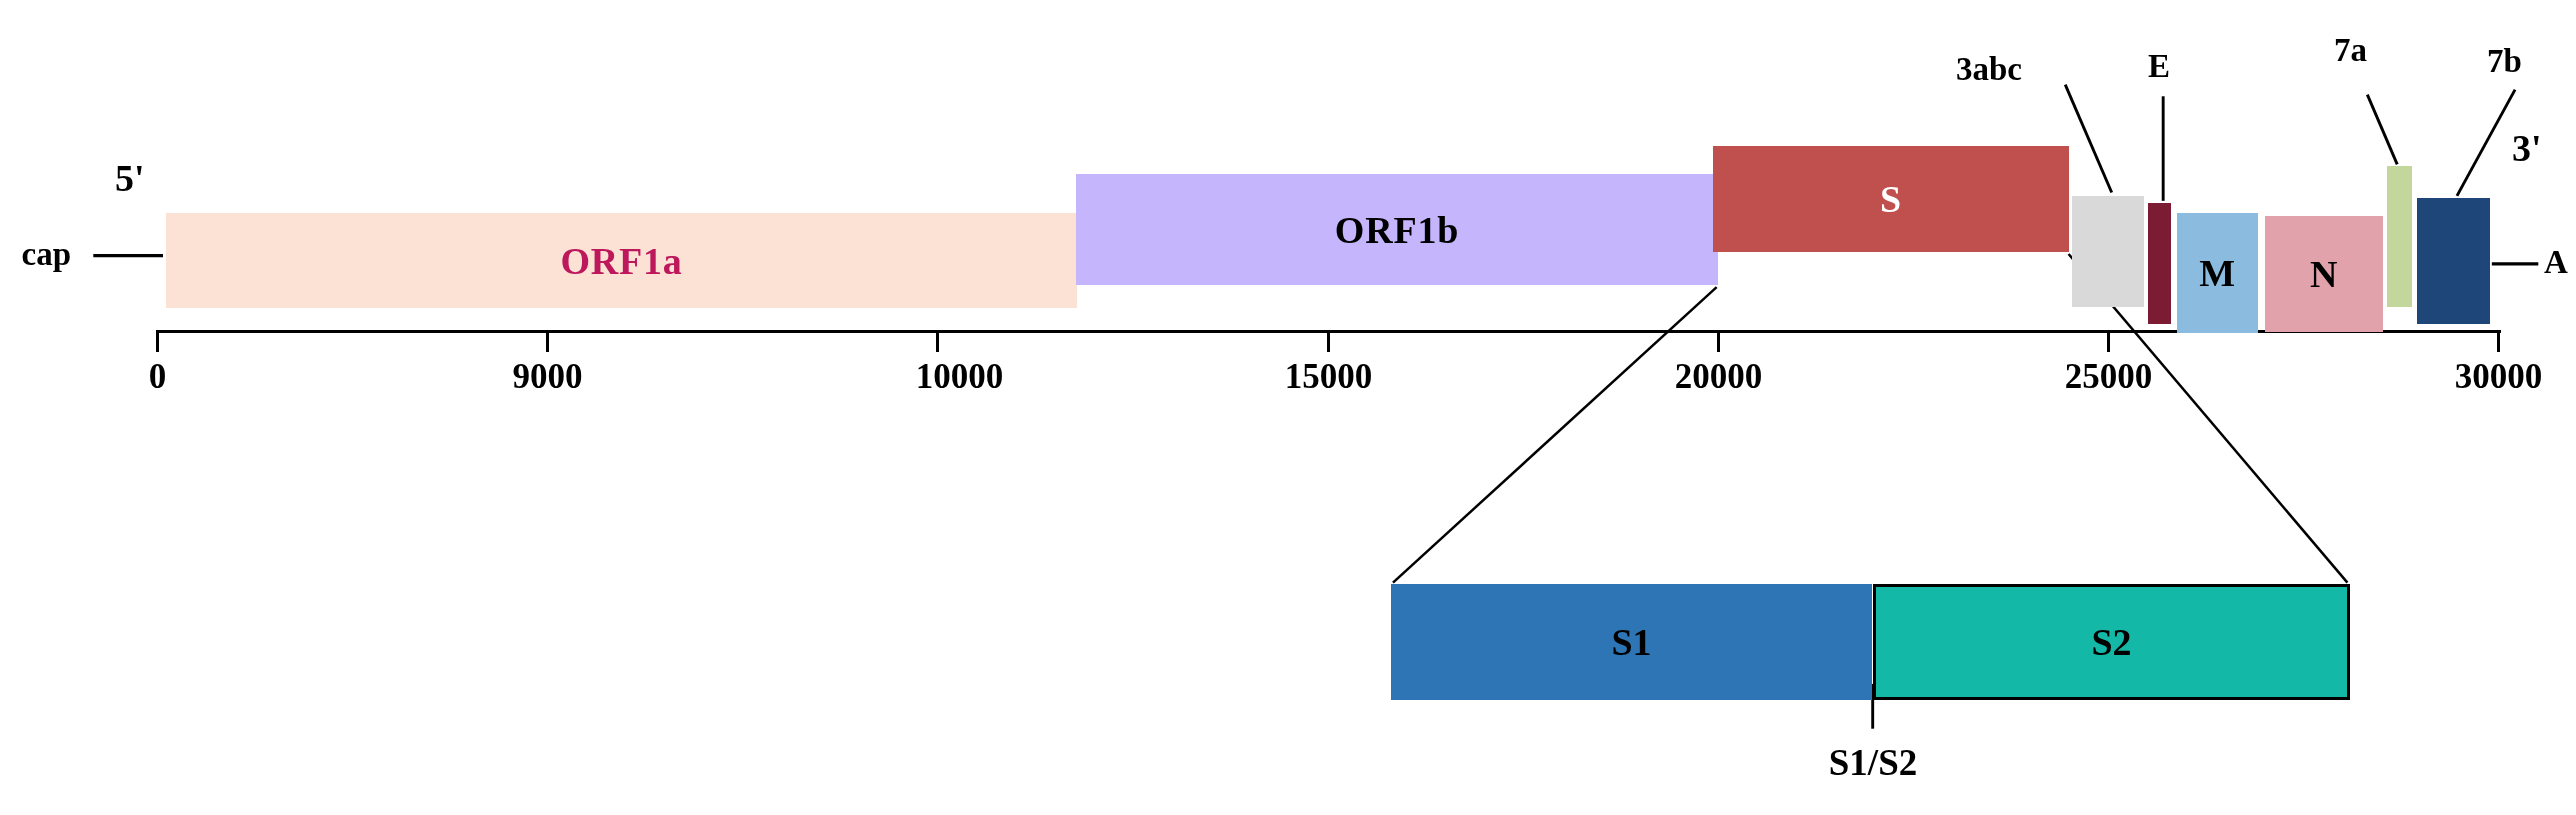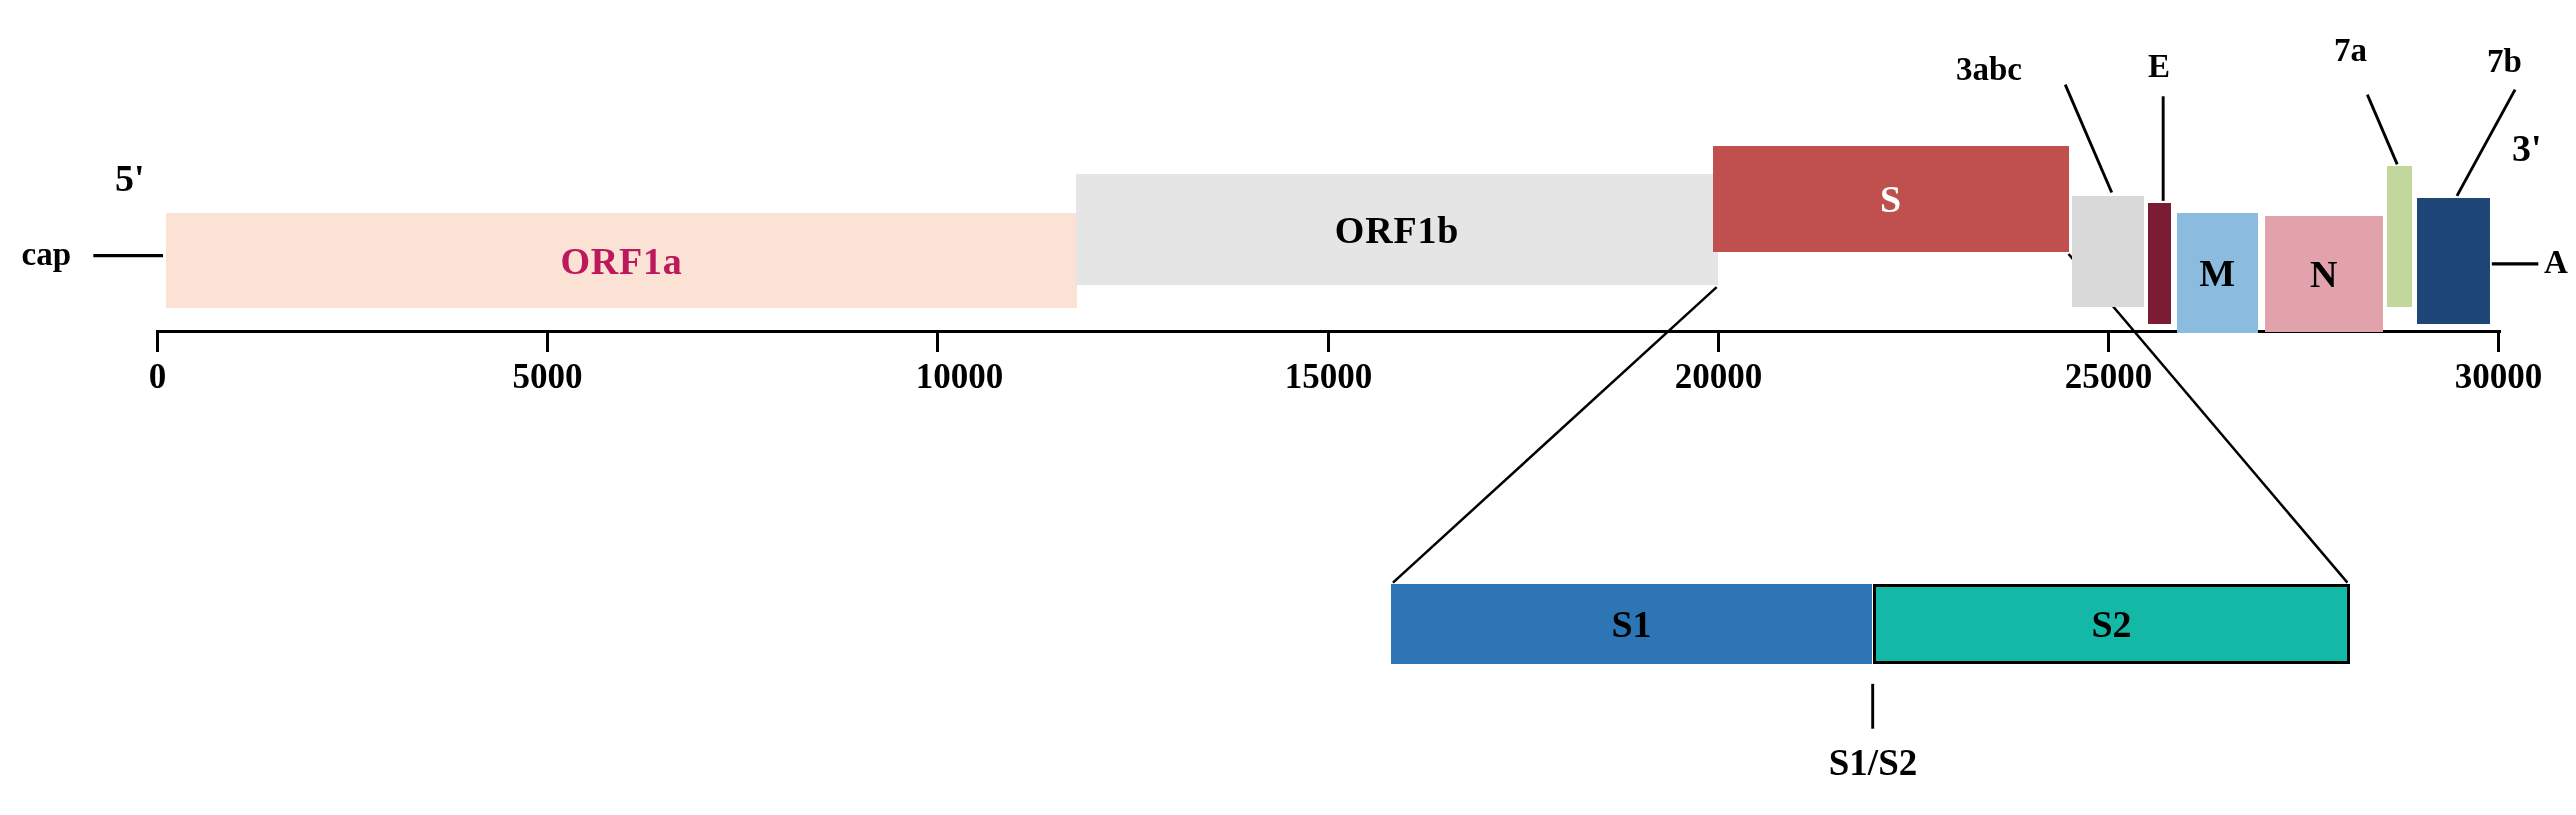--- a/index.html
+++ b/index.html
@@ -26,21 +26,21 @@
     position:absolute;left:158px;top:330px;width:2343px;height:3.3px;background:#000;
   }
   .tick-mark{position:absolute;width:3.3px;height:21.6px;top:330px;background:#000;}
   .tick-label{
     position:absolute;top:357px;width:199px;text-align:center;
     font-size:35px;font-weight:bold;
   }
   .small-label{position:absolute;font-size:33px;font-weight:bold;white-space:nowrap;}
   .big-label{position:absolute;font-size:38px;font-weight:bold;white-space:nowrap;}
   .spike-box{
-    position:absolute;top:584px;height:80px;
+    position:absolute;top:584px;height:116px;
     display:flex;align-items:center;justify-content:center;
     box-sizing:border-box;
   }
   .spike-box span{font-size:38px;font-weight:bold;}
   svg.lines{position:absolute;left:0;top:0;}
 </style>
 </head>
 <body>
 
 <div id="canvas">
@@ -55,38 +55,38 @@
     <line x1="2068" y1="346" x2="1678" y2="702" stroke="#000" stroke-width="3"></line>
     <line x1="2492" y1="306" x2="2828" y2="702" stroke="#000" stroke-width="3"></line>
     <line x1="2256" y1="824" x2="2256" y2="878" stroke="#000" stroke-width="3.5"></line>
   </svg>
 
   <div class="axis-line"></div>
   <div id="axis-layer">
       <div class="tick-mark" style="left: 156px;"></div>
       <div class="tick-label" style="left: 58px;">0</div>
       <div class="tick-mark" style="left: 546px;"></div>
-      <div class="tick-label" style="left: 448px;">5000</div>
+      <div class="tick-label" style="left: 448px;">9000</div>
       <div class="tick-mark" style="left: 936px;"></div>
       <div class="tick-label" style="left: 860px;">10000</div>
       <div class="tick-mark" style="left: 1327px;"></div>
       <div class="tick-label" style="left: 1229px;">15000</div>
       <div class="tick-mark" style="left: 1717px;"></div>
       <div class="tick-label" style="left: 1619px;">20000</div>
       <div class="tick-mark" style="left: 2107px;"></div>
       <div class="tick-label" style="left: 2009px;">25000</div>
       <div class="tick-mark" style="left: 2497px;"></div>
       <div class="tick-label" style="left: 2399px;">30000</div>
     </div>
 
   <div id="gene-layer">
       <div class="gene-box" style="left: 166px; width: 911px; top: 213px; height: 95px; background: rgb(251, 226, 213);">
         <span style="color: #be185d;">ORF1a</span>
       </div>
-      <div class="gene-box" style="left: 1076px; width: 642px; top: 174px; height: 111px; background: #e5e5e5;">
+      <div class="gene-box" style="left: 1076px; width: 642px; top: 174px; height: 111px; background: #c4b5fd;">
         <span style="color: rgb(0, 0, 0);">ORF1b</span>
       </div>
       <div class="gene-box" style="left: 1713px; width: 356px; top: 146px; height: 106px; background: rgb(192, 80, 77);">
         <span style="color: rgb(255, 255, 255);">S</span>
       </div>
       <div class="gene-box" style="left: 2072px; width: 72px; top: 196px; height: 111px; background: rgb(217, 217, 217);"></div>
       <div class="gene-box" style="left: 2148px; width: 23.4px; top: 203px; height: 121px; background: rgb(123, 27, 52);"></div>
       <div class="gene-box" style="left: 2177px; width: 81px; top: 213px; height: 120px; background: rgb(139, 188, 223);">
         <span style="color: rgb(0, 0, 0);">M</span>
       </div>

